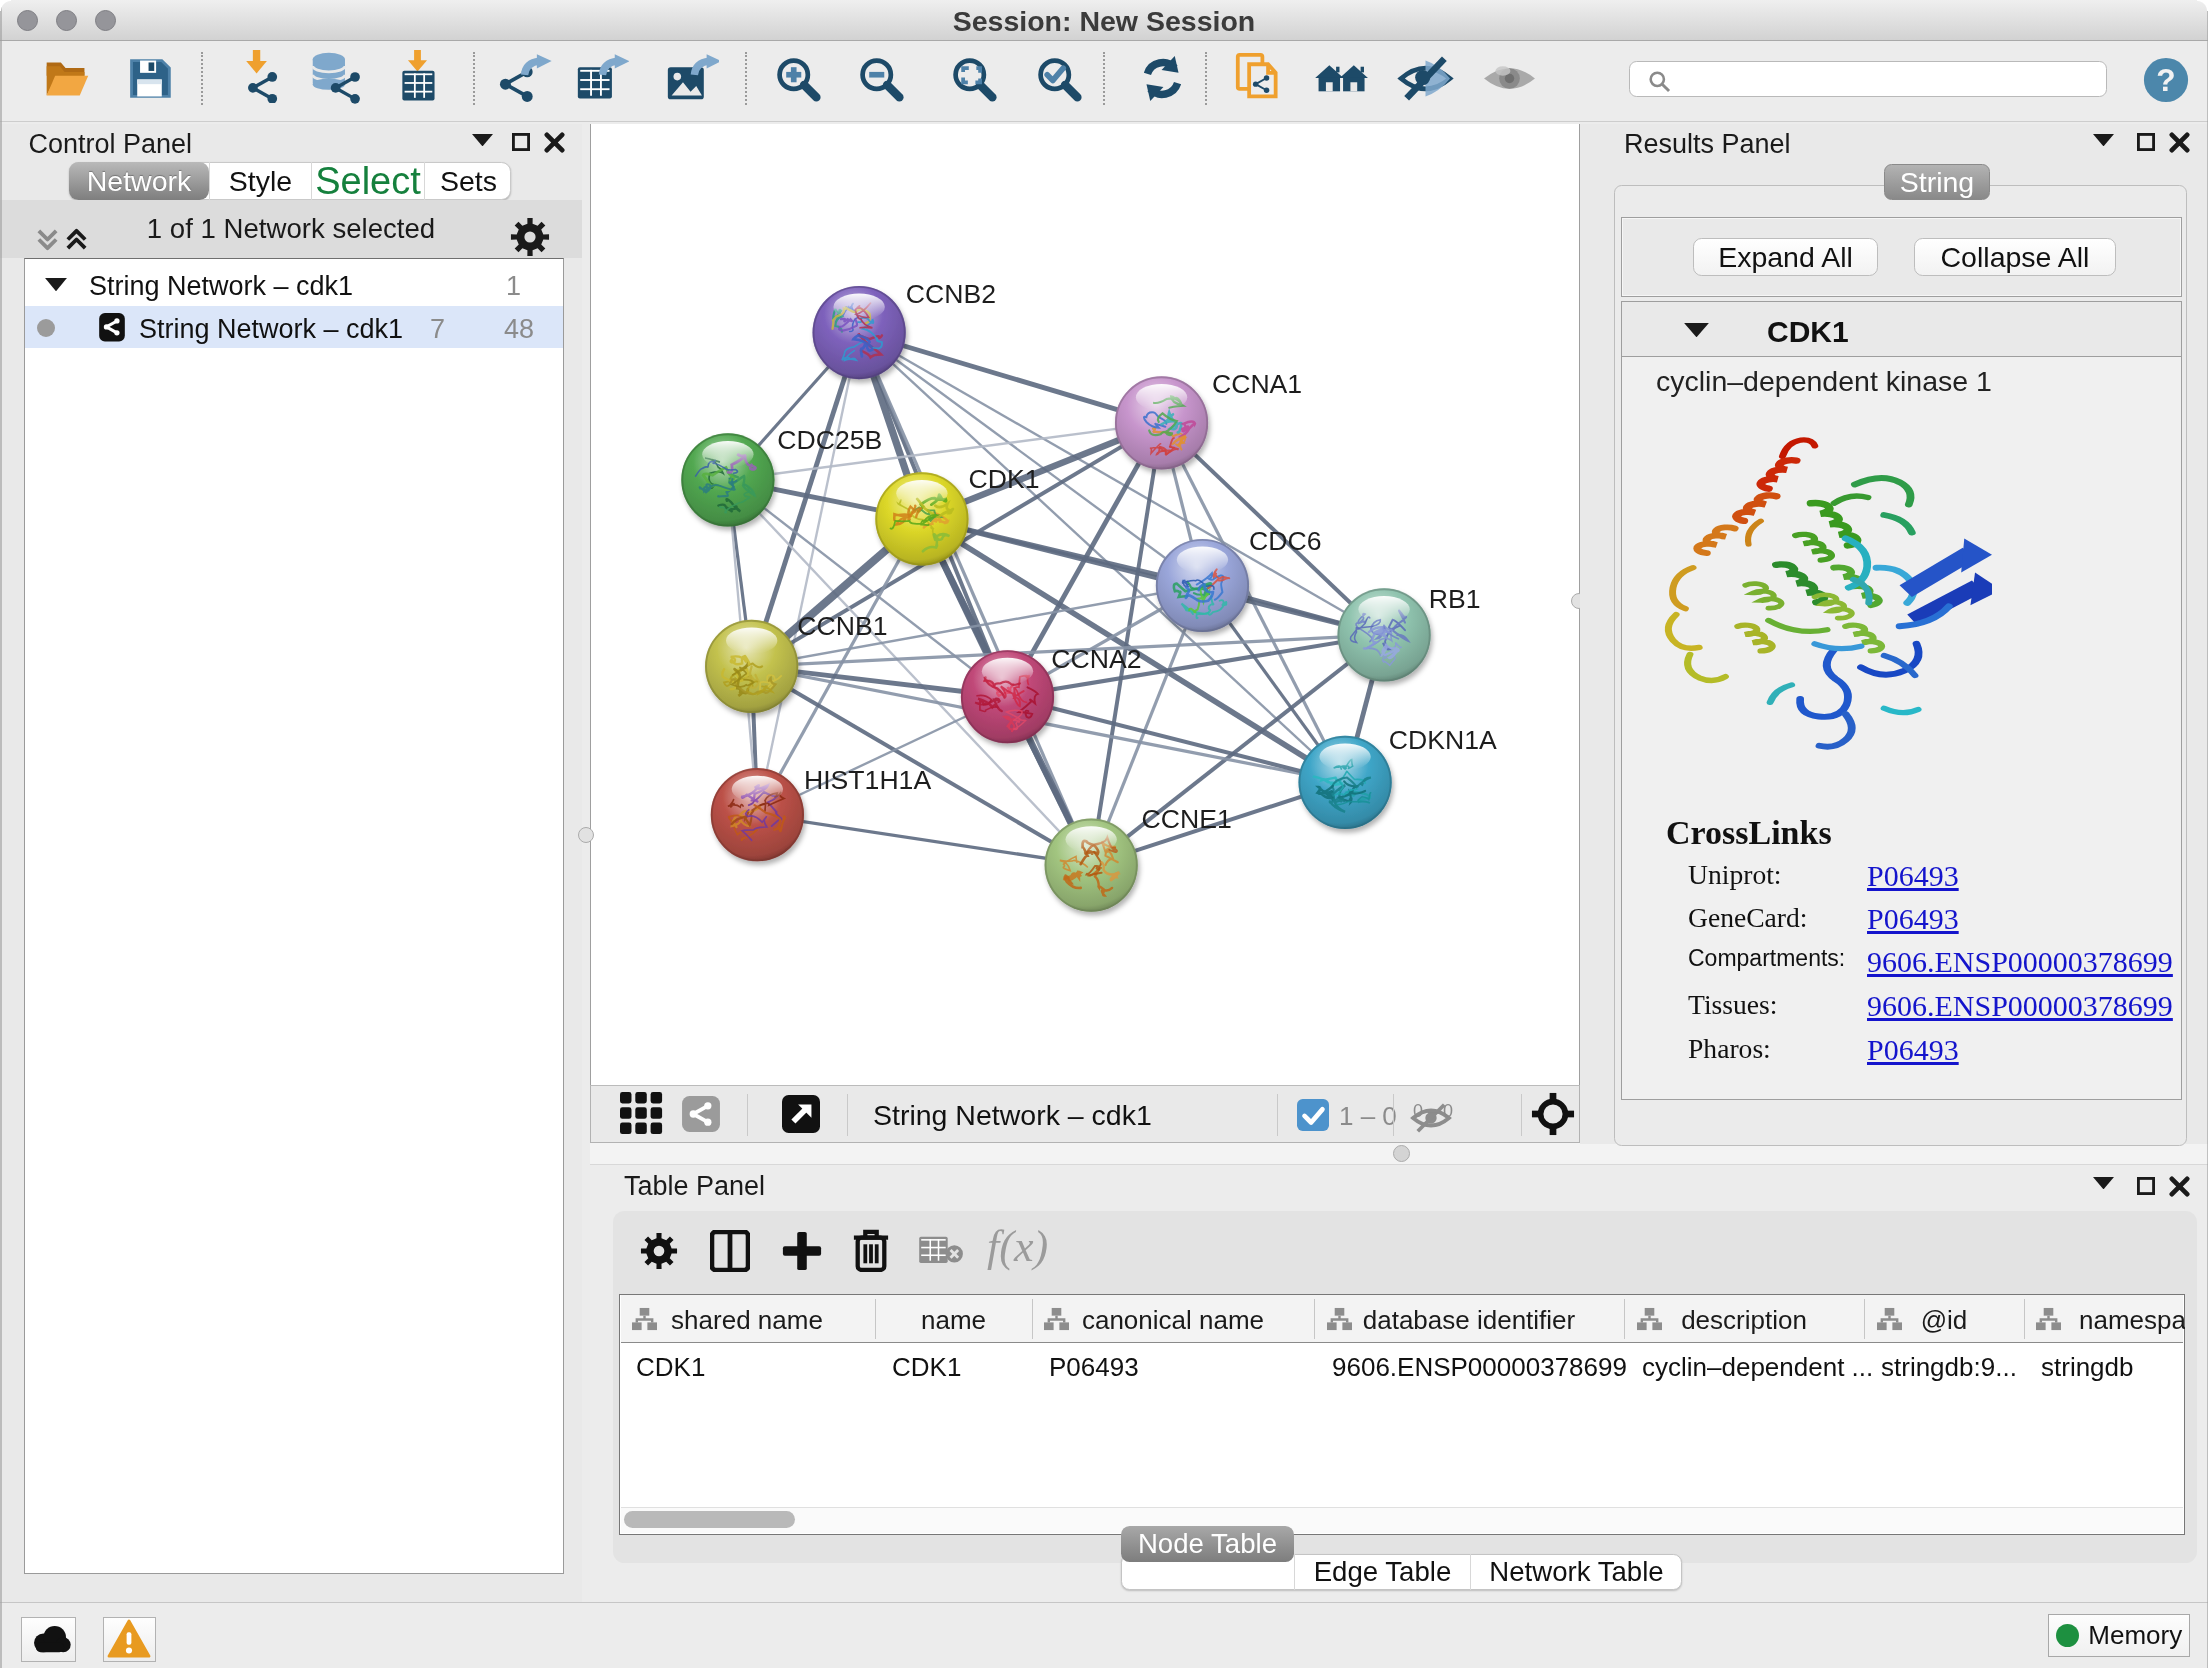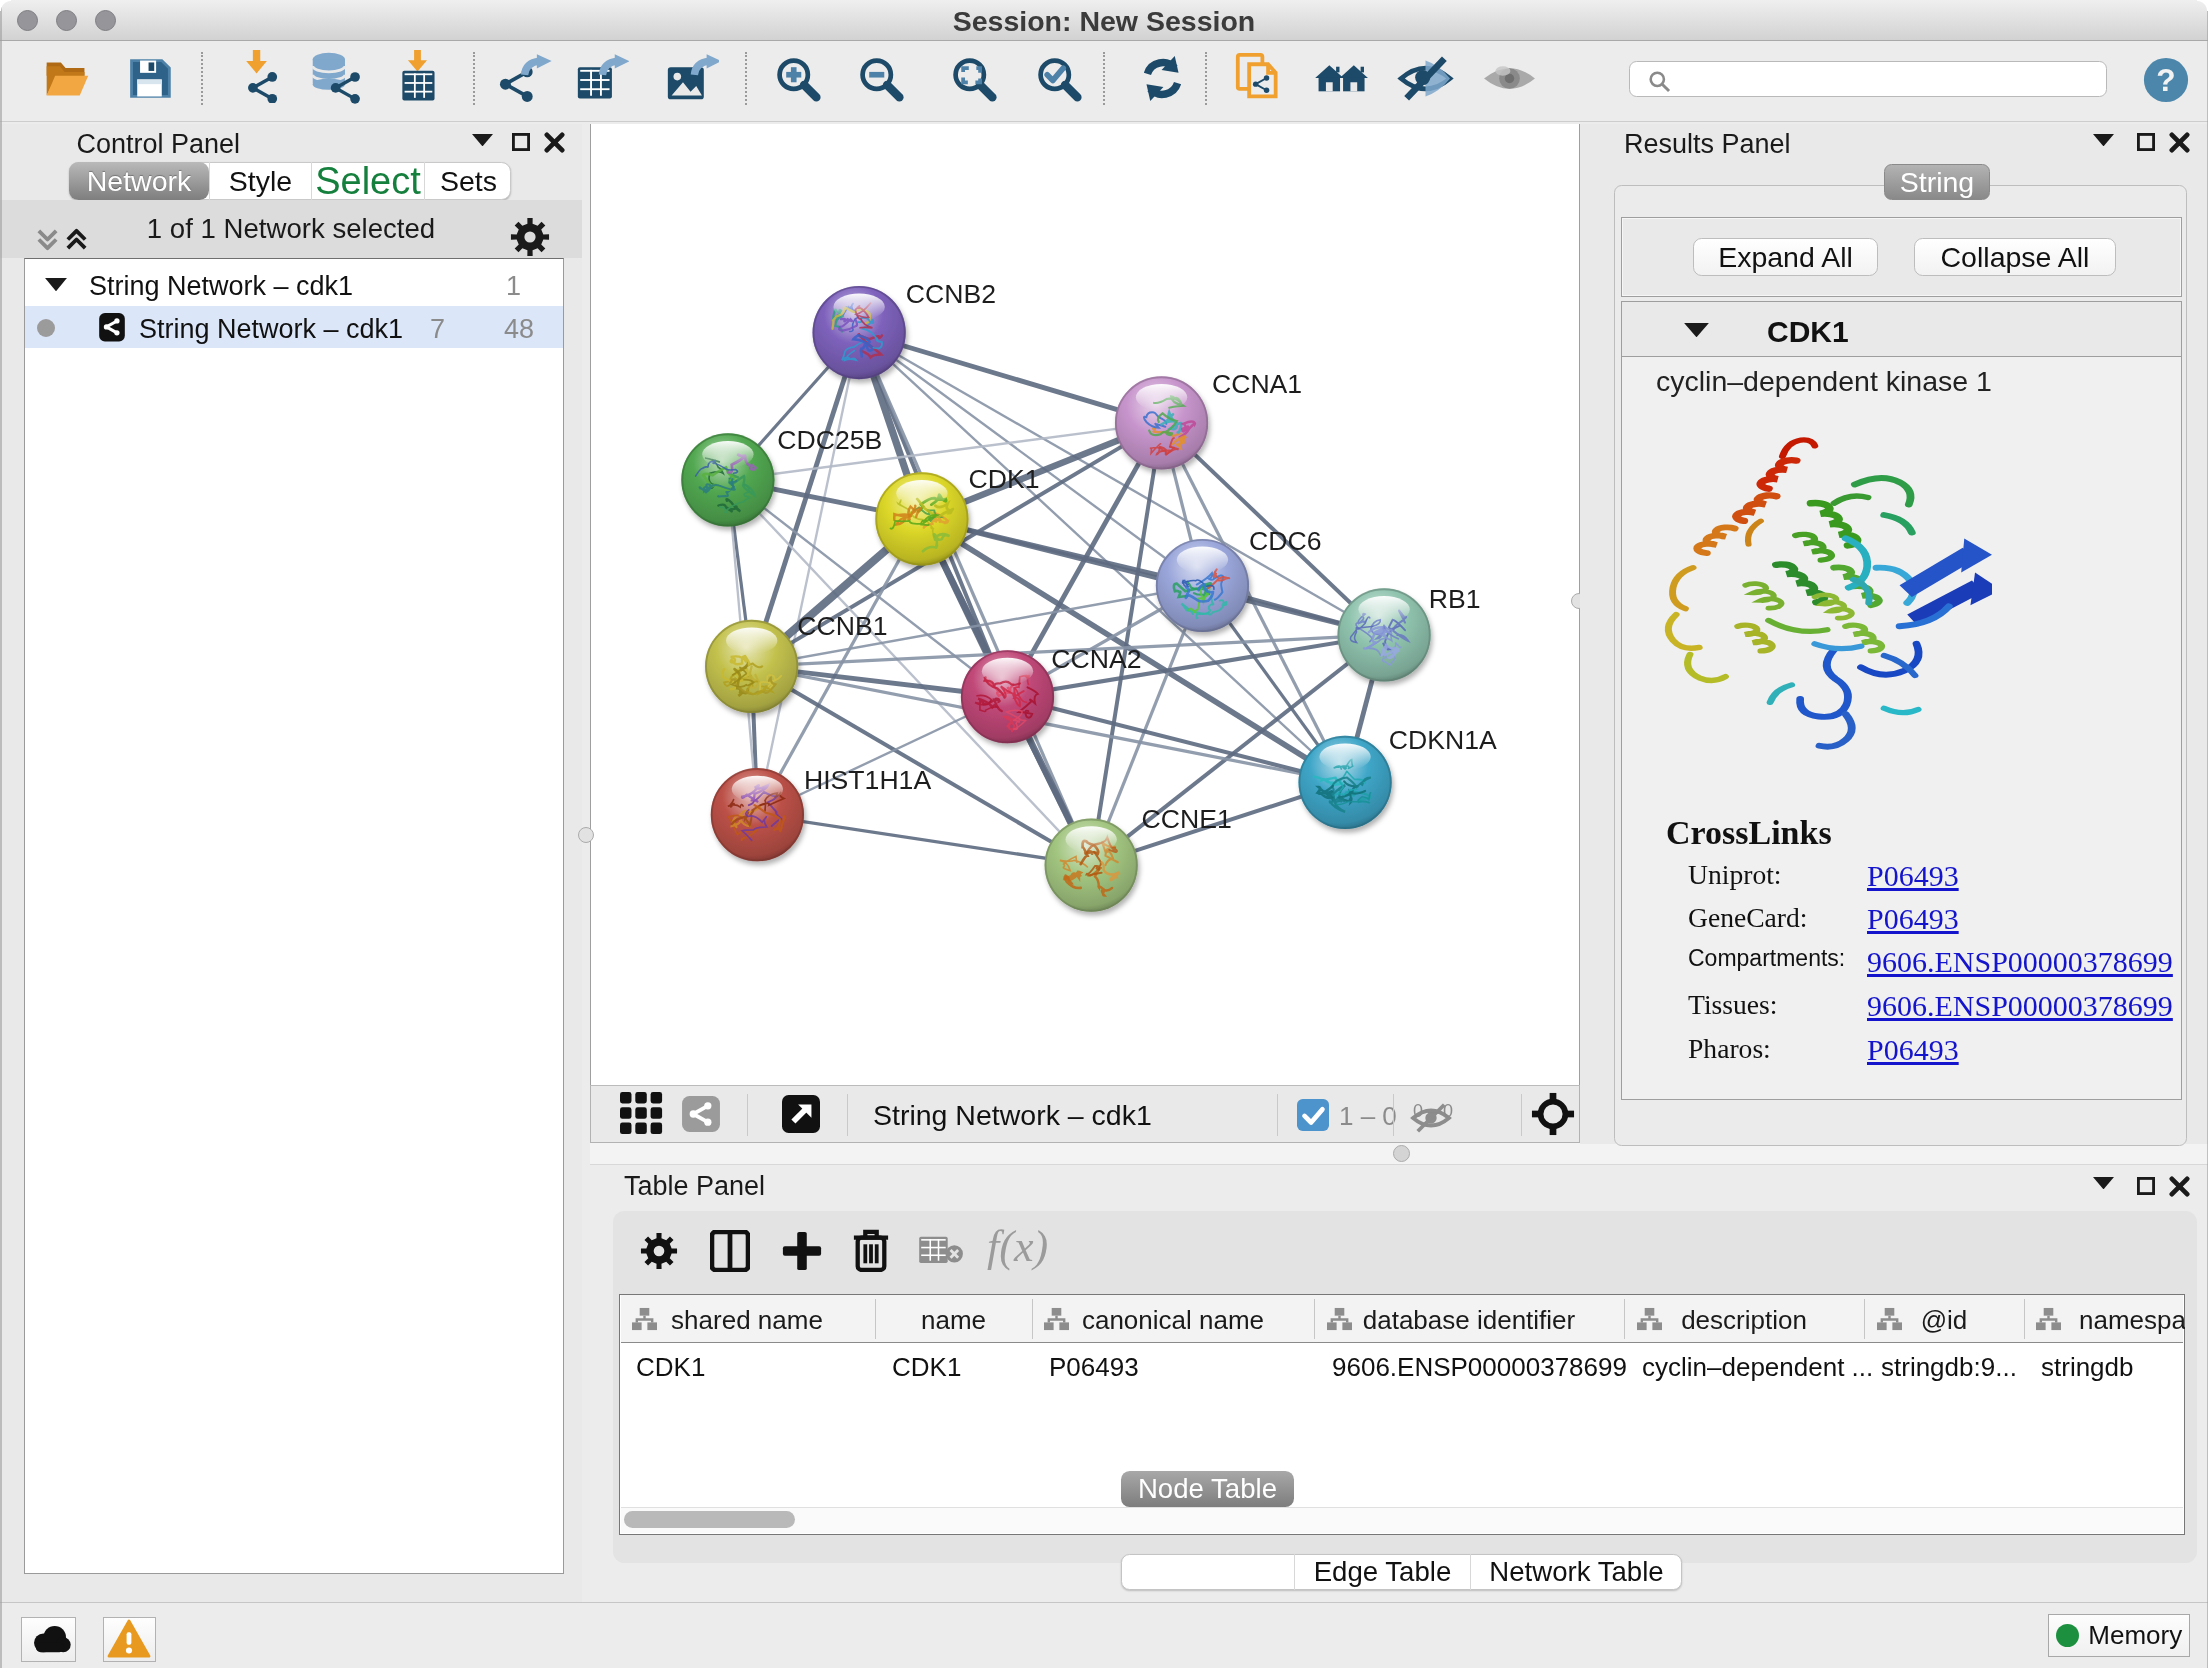--- a/index.html
+++ b/index.html
@@ -182,21 +182,21 @@
       <line x1="21" y1="21" x2="30" y2="30" stroke="#8a8a8a" stroke-width="4"></line>
     </svg>
   </div>
 <div class="ic" style="left:2142px;top:56px;">
     <svg width="48" height="48" viewBox="0 0 50 50">
       <circle cx="25" cy="25" r="23" fill="#4c87ab"></circle>
       <text x="25" y="36" font-family="Liberation Sans, sans-serif" font-size="33" font-weight="bold" fill="#f2f2f2" text-anchor="middle">?</text>
     </svg>
   </div>
 <div style="position:absolute;left:0;top:124px;width:582px;height:1478px;background:#e9e9e9;"></div>
-<div style="position:absolute;left:28.5px;top:129px;font-size:27px;color:#1a1a1a;margin-left:48px;">Control Panel</div>
+<div style="position:absolute;left:28.5px;top:129px;font-size:27px;color:#1a1a1a;">Control Panel</div>
 <div class="ic" style="left:472px;top:134px;">
     <svg width="21" height="12.4" viewBox="0 0 22 13">
       <polygon points="0,0 22,0 11.0,13" fill="#1a1a1a"></polygon>
     </svg>
   </div>
 <div class="ic" style="left:512px;top:133px;">
     <svg width="18" height="18" viewBox="0 0 19 19">
       <rect x="1.5" y="1.5" width="16" height="16" fill="none" stroke="#1a1a1a" stroke-width="3"></rect>
     </svg>
   </div>
@@ -917,21 +917,21 @@
 <div style="position:absolute;left:636px;top:1352px;font-size:26px;color:#111;">CDK1</div>
 <div style="position:absolute;left:892px;top:1352px;font-size:26px;color:#111;">CDK1</div>
 <div style="position:absolute;left:1049px;top:1352px;font-size:26px;color:#111;">P06493</div>
 <div style="position:absolute;left:1332px;top:1352px;font-size:26px;color:#111;">9606.ENSP00000378699</div>
 <div style="position:absolute;left:1642px;top:1352px;font-size:26px;color:#111;">cyclin–dependent ...</div>
 <div style="position:absolute;left:1881px;top:1352px;font-size:26px;color:#111;">stringdb:9...</div>
 <div style="position:absolute;left:2041px;top:1352px;font-size:26px;color:#111;">stringdb</div>
 <div style="position:absolute;left:621px;top:1507px;width:1562px;height:26px;background:#fafafa;border-top:1px solid #e0e0e0;"></div>
 <div style="position:absolute;left:624px;top:1511px;width:171px;height:17px;background:#b9b9b9;border-radius:8.6px;"></div>
 <div style="position:absolute;left:1121px;top:1554px;width:561px;height:36px;background:#fff;border-radius:8.6px;border:1px solid #c4c4c4;box-shadow:0 1px 1.9px rgba(0,0,0,0.2);"></div>
-<div style="position:absolute;left:1121px;top:1471px;width:173px;height:36px;background:linear-gradient(#a8a8a8,#7d7d7d);border-radius:8.6px;display:flex;align-items:center;justify-content:center;font-size:27.6px;color:#fff;">Node Table</div>
+<div style="position:absolute;left:1121px;top:1526px;width:173px;height:36px;background:linear-gradient(#a8a8a8,#7d7d7d);border-radius:8.6px;display:flex;align-items:center;justify-content:center;font-size:27.6px;color:#fff;">Node Table</div>
 <div style="position:absolute;left:1294px;top:1554px;width:176px;height:36px;border-left:1px solid #d8d8d8;display:flex;align-items:center;justify-content:center;font-size:27.6px;color:#111;">Edge Table</div>
 <div style="position:absolute;left:1470px;top:1554px;width:212px;height:36px;border-left:1px solid #d8d8d8;display:flex;align-items:center;justify-content:center;font-size:27.6px;color:#111;">Network Table</div>
 <div style="position:absolute;left:0;top:1602px;width:2208px;height:67px;background:#ececec;border-top:1.9px solid #c6c6c6;"></div>
 <div style="position:absolute;left:21px;top:1617px;width:55px;height:45px;background:linear-gradient(#fefefe,#ededed);border:1.9px solid #b2b2b2;display:flex;align-items:center;justify-content:center;"></div>
 <div class="ic" style="left:27.6px;top:1624px;">
     <svg width="44" height="32" viewBox="0 0 46 34">
       <circle cx="16" cy="20" r="10" fill="#111"></circle>
       <circle cx="28" cy="14" r="12" fill="#111"></circle>
       <circle cx="37" cy="22" r="8" fill="#111"></circle>
       <rect x="8" y="20" width="30" height="10" rx="5" fill="#111"></rect>

